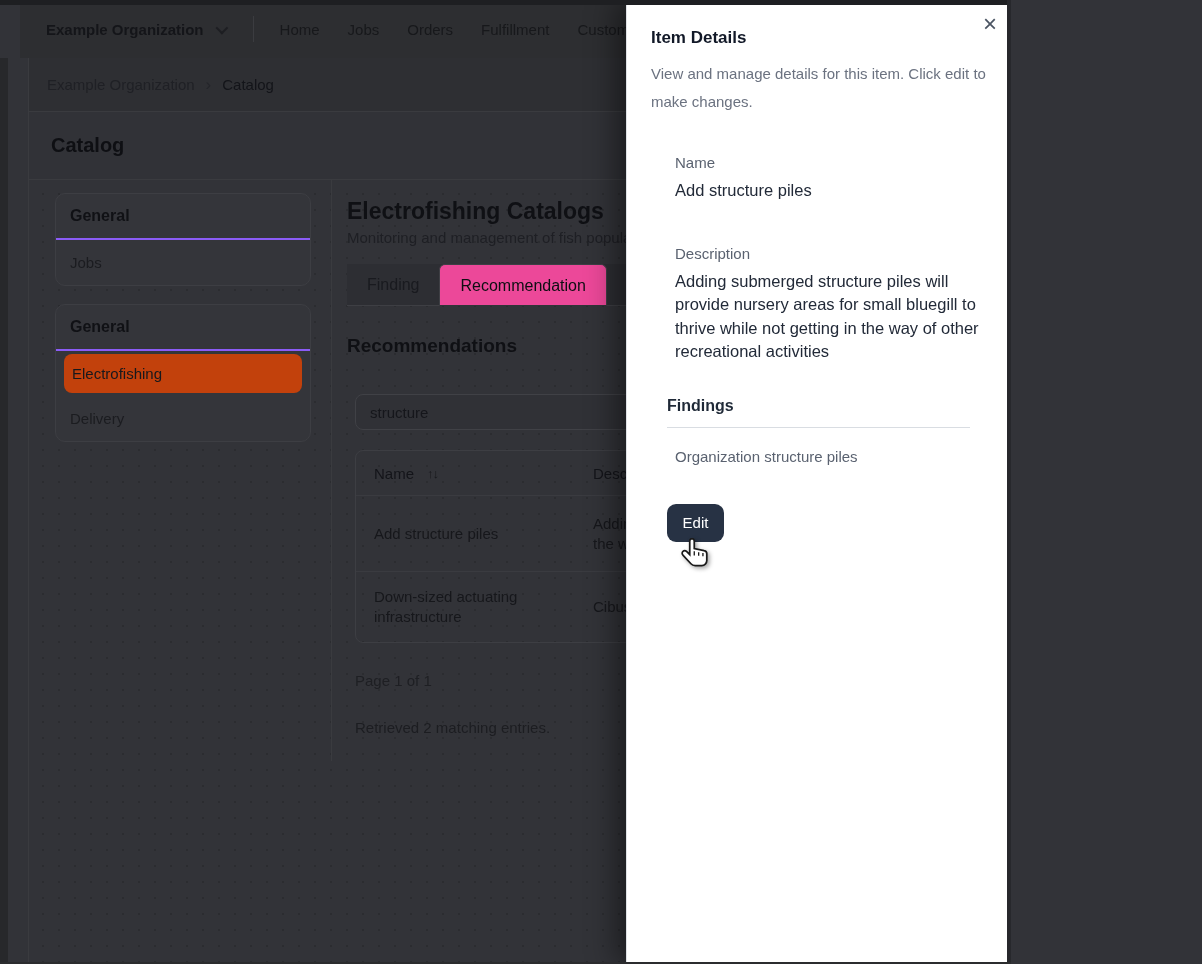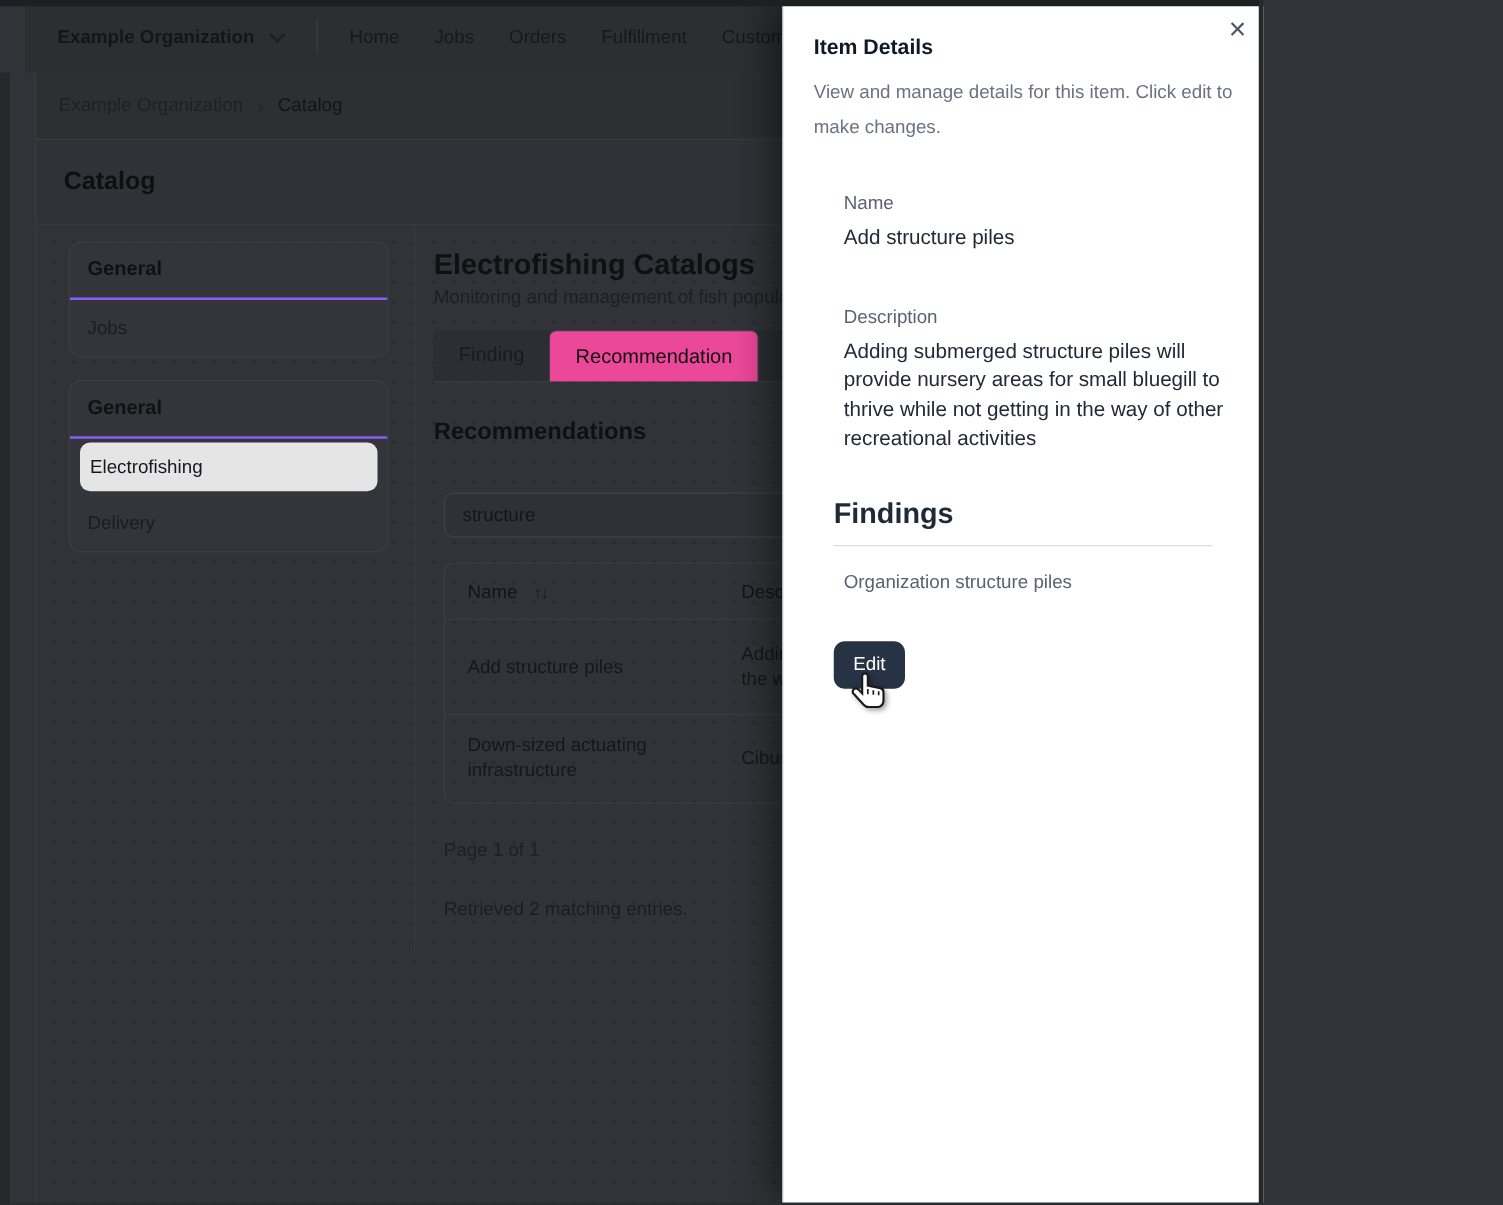--- a/index.html
+++ b/index.html
@@ -34,21 +34,21 @@
 
   .content { display:flex; align-items:flex-start; background:#323338;
     background-image:radial-gradient(#2b2c30 1.3px, transparent 1.3px); background-size:16px 16px; background-position:6px 6px;
     min-height:783px; }
 
   
   .side-col { width:302px; flex-shrink:0; padding:13px 20px 0 26px; }
   .card { background:#34353a; border:1px solid #3d3e43; border-radius:10px; margin-bottom:18px; overflow:hidden; }
   .card-header { padding:13px 14px; border-bottom:2px solid #8b5cf6; font-weight:700; font-size:16px; color:#101115; }
   .card-item { padding:14px; font-size:15px; color:#1b1c20; cursor:pointer; }
-  .card-item.selected { background:#e5e5e5; margin:3px 8px; padding:11px 8px; border-radius:8px; color:#17181c; }
+  .card-item.selected { background:#c2410c; margin:3px 8px; padding:11px 8px; border-radius:8px; color:#17181c; }
 
   
   .main-col { width:990px; flex-shrink:0; border-left:1px solid #3a3b3f; padding:18px 0 25px 15px; min-height:575px; }
   .main-col h2 { font-size:23px; font-weight:700; color:#0f1014; }
   .main-subtitle { font-size:15px; color:#1e1f24; margin-top:4px; }
 
   .tabs { display:flex; margin-top:18px; background:#2d2e33; border-bottom:1px solid #3e3f44; height:42px; width:915px; }
   .tab { padding:0 20px; line-height:42px; font-size:16px; color:#191a1f; cursor:pointer; }
   .tab.active { background:#ec4899; border:1px solid #3e3f44; border-bottom:1px solid #323338; border-radius:6px 6px 0 0; margin-bottom:-1px; color:#0d0e12; }
 
@@ -76,21 +76,21 @@
   .drawer-close { position:absolute; top:12px; right:14px; font-size:24px; color:#4b5563; background:none; border:none; cursor:pointer; line-height:1; font-family:"Liberation Sans", sans-serif; font-weight:400; }
   .drawer-title { font-size:17px; font-weight:700; color:#111827; }
   .drawer-sub { margin-top:12px; font-size:15px; line-height:28px; color:#6b7280; width:336px; }
   .dsection { margin-left:24px; }
   .dsection.s1 { margin-top:38px; }
   .dsection.s2 { margin-top:42px; }
   .dlabel { font-size:15px; color:#5a6270; }
   .dvalue { margin-top:8px; font-size:16.5px; color:#222a38; line-height:23.5px; }
   .dvalue.para { width:305px; }
   .findings { margin-top:33px; margin-left:16px; }
-  .findings h3 { font-size:23px; font-weight:700; color:#1f2937; }
+  .findings h3 { font-size:16px; font-weight:700; color:#1f2937; }
   .findings hr { border:none; border-top:1px solid #d9dde2; margin-top:12px; width:303px; }
   .finding-item { margin-top:20px; margin-left:8px; }
   .edit-btn { margin:39px 0 0 16px; width:57px; height:38px; background:#273244; color:#ffffff; border:none; border-radius:9px; font-size:15px; font-family:"Liberation Sans", sans-serif; cursor:pointer; }
   .cursor { position:absolute; left:53px; top:536px; width:32px; height:36px; pointer-events:none; filter:drop-shadow(2px 2px 2px rgba(0,0,0,0.35)); }
 </style>
 </head>
 <body>
 
 <div id="screen">
 

